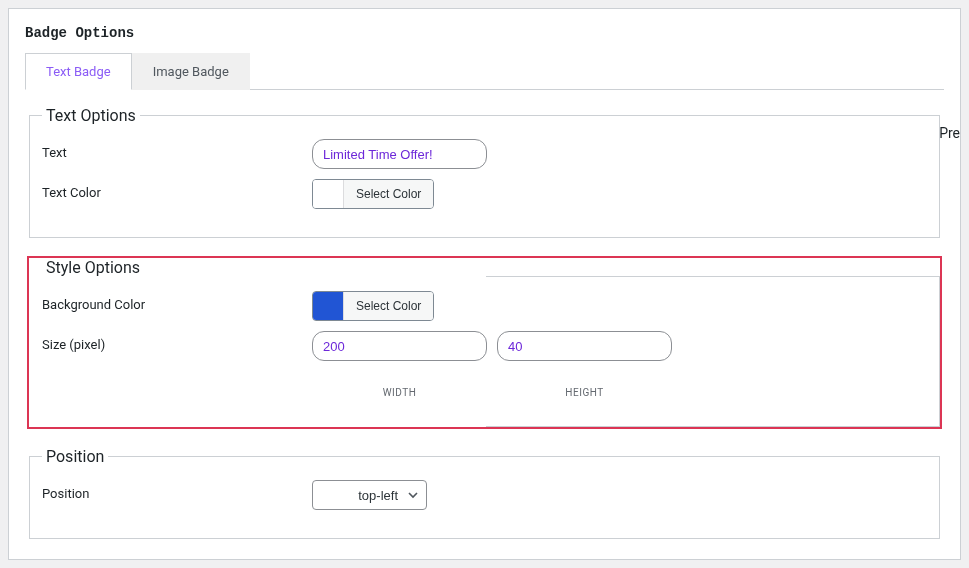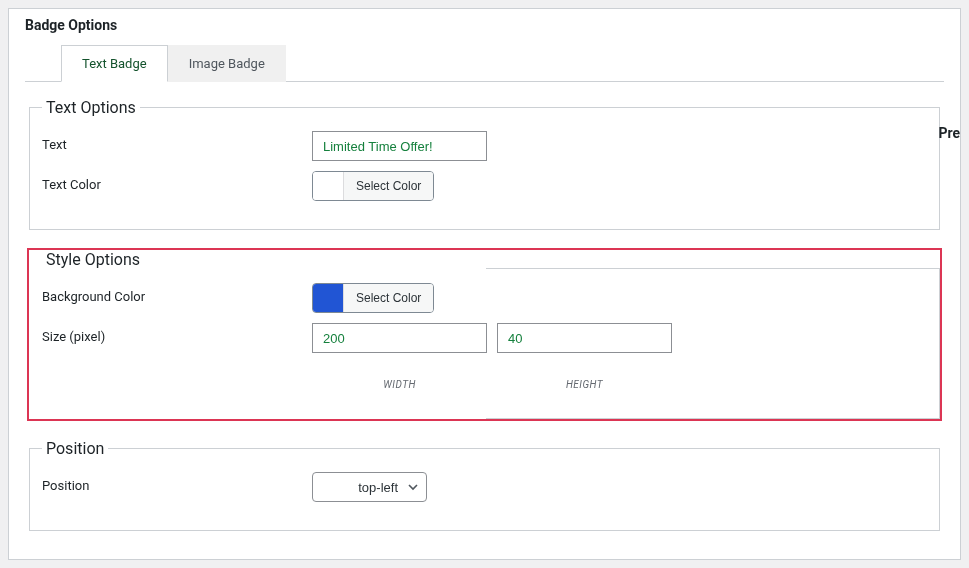--- a/index.html
+++ b/index.html
@@ -12,21 +12,22 @@
     .panel {
       background: #fff;
       border: 1px solid #ccd0d4;
       margin: 8px;
       width: 953px;
       height: 552px;
       overflow: hidden;
       position: relative;
     }
     .panel-header {
-      padding: 8px 16px 12px 16px;
+      padding: 16px 16px 12px 16px;
+      font-family: Liberation Mono, monospace;
     }
     .panel-header h2 {
       font-size: 14px;
       font-weight: 700;
       color: #1d2327;
     }
     .tabs {
       display: flex;
       border-bottom: 1px solid #ccd0d4;
       margin: 0 16px 0 16px;
@@ -38,22 +39,21 @@
       border: 1px solid transparent;
       border-bottom: none;
       cursor: pointer;
       background: #f0f0f0;
       margin-bottom: -1px;
     }
     .tab.active {
       background: #fff;
       border: 1px solid #ccd0d4;
       border-bottom: 1px solid #fff;
-      color: #14532d;
-      margin-left: 36px;
+      color: #8b5cf6;
     }
     .content {
       padding: 16px 4px 16px 4px;
     }
     fieldset {
       border: 1px solid #ccd0d4;
       margin: 0 16px 20px 16px;
       padding: 10px 12px 18px 12px;
       position: relative;
     }
@@ -102,23 +102,23 @@
     .field-control-inner {
       display: flex;
       align-items: center;
       gap: 10px;
     }
     input[type="text"] {
       width: 175px;
       height: 30px;
       padding: 4px 10px;
       border: 1px solid #8c8f94;
-      border-radius: 0;
-      font-size: 13px;
-      color: #15803d;
+      border-radius: 12px;
+      font-size: 13px;
+      color: #6d28d9;
     }
     .color-picker {
       display: inline-flex;
       align-items: stretch;
       border: 1px solid #7e8993;
       border-radius: 4px;
       overflow: hidden;
       height: 30px;
     }
     .color-swatch {
@@ -142,21 +142,20 @@
       border-radius: 4px;
       font-size: 13px;
       color: #2c3338;
     }
     .sublabel {
       font-size: 10px;
       letter-spacing: 0.5px;
       color: #646970;
       text-align: center;
       margin-top: 6px;
-      font-style: italic;
     }
     .dim-group {
       display: flex;
       flex-direction: column;
       align-items: center;
       gap: 20px;
     }
     .select-wrap {
       position: relative;
       width: 115px;
@@ -183,21 +182,21 @@
       pointer-events: none;
       width: 12px;
       height: 12px;
       color: #50575e;
     }
     .preview-label {
       position: absolute;
       top: 116px;
       right: 0;
       font-size: 14px;
-      font-weight: 700;
+      font-weight: 400;
       color: #1d2327;
       padding-right: 0;
     }
   </style>
 </head>
 <body>
 
 <div class="panel">
   <div class="panel-header">
     <h2>Badge Options</h2>

